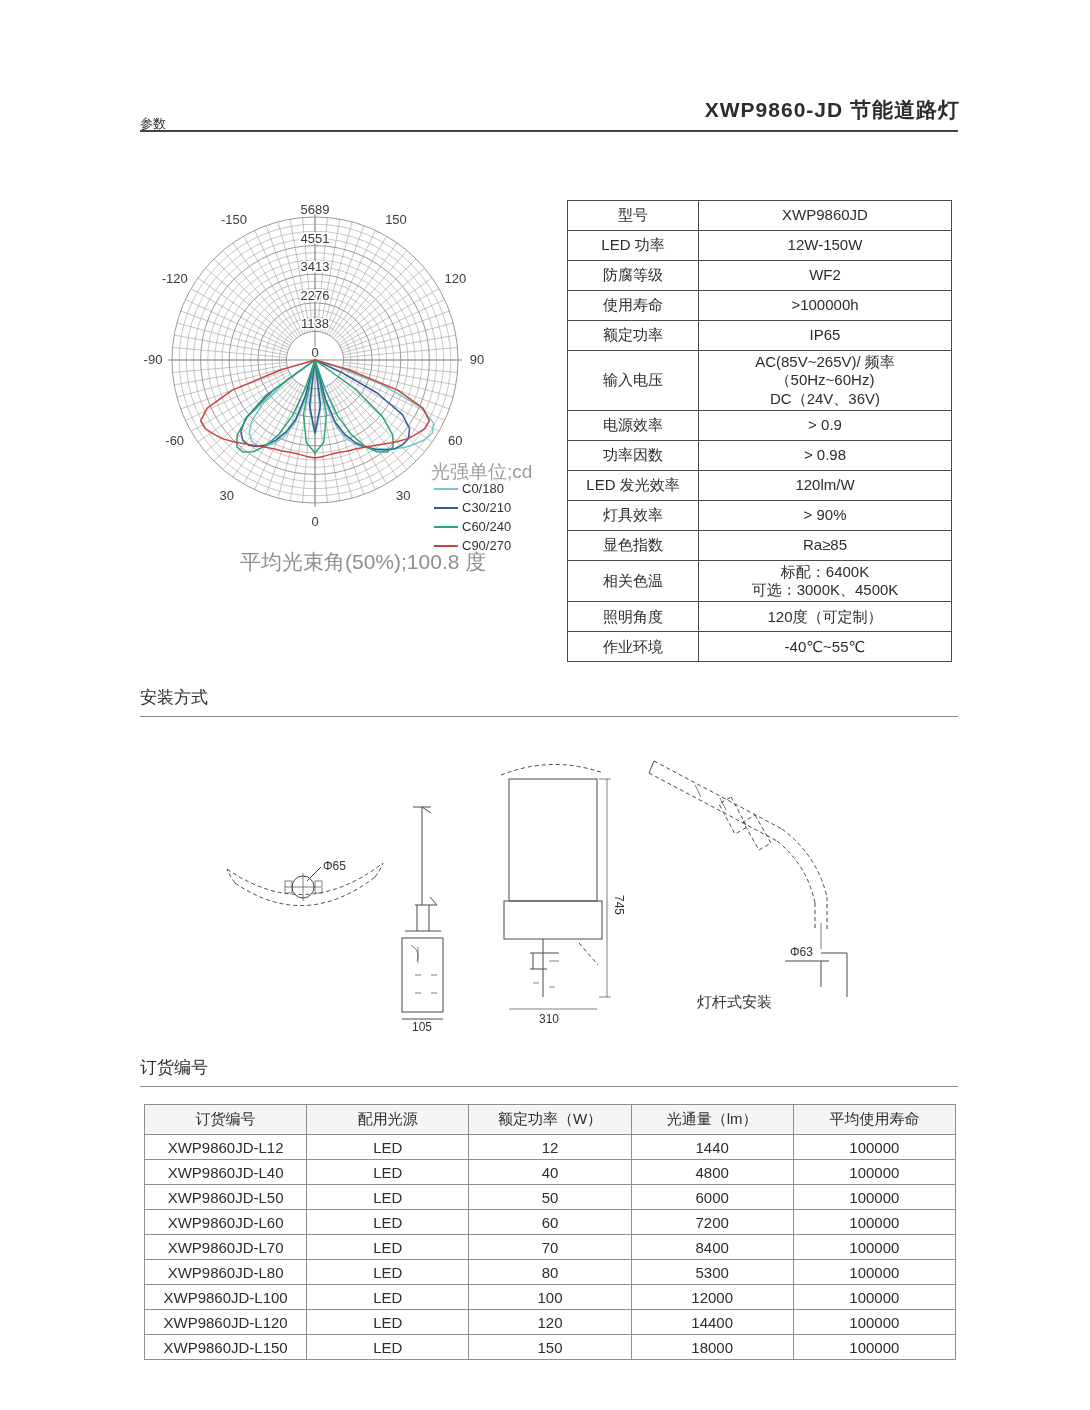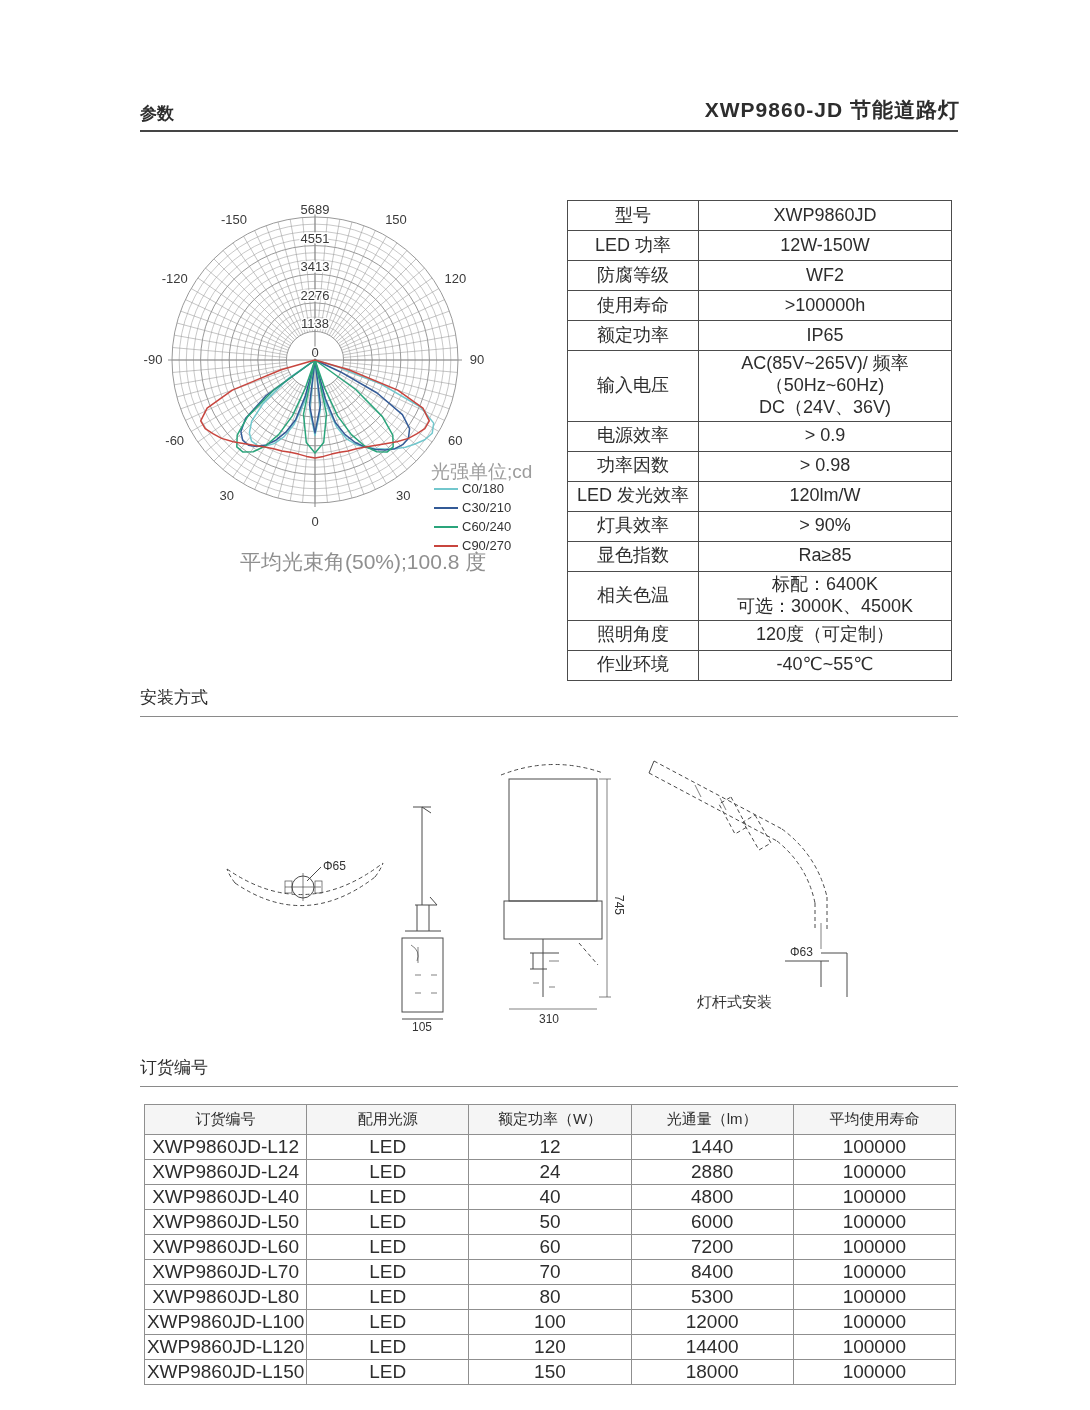--- a/index.html
+++ b/index.html
@@ -1,36 +1,36 @@
 <!DOCTYPE html>
 <html><head>
 <meta charset="utf-8">
 <style>
   html,body{margin:0;padding:0;background:#fff;}
   .page{position:relative;width:1090px;height:1410px;background:#fff;overflow:hidden;
         font-family:"Liberation Sans","DejaVu Sans",sans-serif;color:#2d2d2d;}
-  .hdr-left{position:absolute;left:140px;top:102px;font-size:17px;font-weight:bold;}
+  .hdr-left{position:absolute;left:140px;top:115px;font-size:13px;font-weight:normal;}
   .hdr-right{position:absolute;right:130px;top:96px;font-size:21px;font-weight:bold;letter-spacing:1px;margin-left:8px;}
   .rule{position:absolute;left:140px;width:818px;height:0;border-top:1px solid #8a8a8a;}
   .rule-dark{border-top:2px solid #454545;}
   .sec-title{position:absolute;left:140px;font-size:17px;font-weight:normal;}
   #chart-host{position:absolute;left:128px;top:188px;width:436px;height:400px;}
   table.spec{position:absolute;left:567px;top:200px;width:385px;border-collapse:collapse;table-layout:fixed;}
-  table.spec td{border:1px solid #4c4c4c;font-size:18px;text-align:center;vertical-align:middle;
+  table.spec td{border:1px solid #4c4c4c;font-size:15px;text-align:center;vertical-align:middle;
                 padding:2px 4px;line-height:1.22;height:25px;}
   table.spec td.lab{width:122px;}
   svg.drawings{position:absolute;left:135px;top:735px;}
   svg.drawings path,svg.drawings line,svg.drawings rect,svg.drawings circle,svg.drawings ellipse{
        fill:none;stroke:#4a4a4a;stroke-width:1;}
   svg.drawings text{fill:#333;font-size:12px;font-family:"Liberation Sans","DejaVu Sans",sans-serif;}
   svg.drawings .dash{stroke-dasharray:4 3;}
   svg.drawings .fine{stroke-width:0.7;}
   table.order{position:absolute;left:144px;top:1104px;width:812px;border-collapse:collapse;table-layout:fixed;}
   table.order th{border:1px solid #8f8f8f;font-size:15px;font-weight:normal;height:27px;background:#f5f5f5;text-align:center;}
-  table.order td{border:1px solid #8f8f8f;font-size:19px;height:22px;text-align:center;}
+  table.order td{border:1px solid #8f8f8f;font-size:15px;height:22px;text-align:center;}
 </style>
 </head>
 <body>
 
 <div class="page">
 
   <span class="hdr-left">参数</span>
   <span class="hdr-right">XWP9860-JD 节能道路灯</span>
   <div class="rule rule-dark" style="top:130px"></div>
 
@@ -316,27 +316,20 @@
       </thead>
     <tbody>
         <tr>
           <td>XWP9860JD-L12</td>
           <td>LED</td>
           <td>12</td>
           <td>1440</td>
           <td>100000</td>
         </tr>
         <tr>
-          <td>XWP9860JD-L24</td>
-          <td>LED</td>
-          <td>24</td>
-          <td>2880</td>
-          <td>100000</td>
-        </tr>
-        <tr>
           <td>XWP9860JD-L40</td>
           <td>LED</td>
           <td>40</td>
           <td>4800</td>
           <td>100000</td>
         </tr>
         <tr>
           <td>XWP9860JD-L50</td>
           <td>LED</td>
           <td>50</td>

